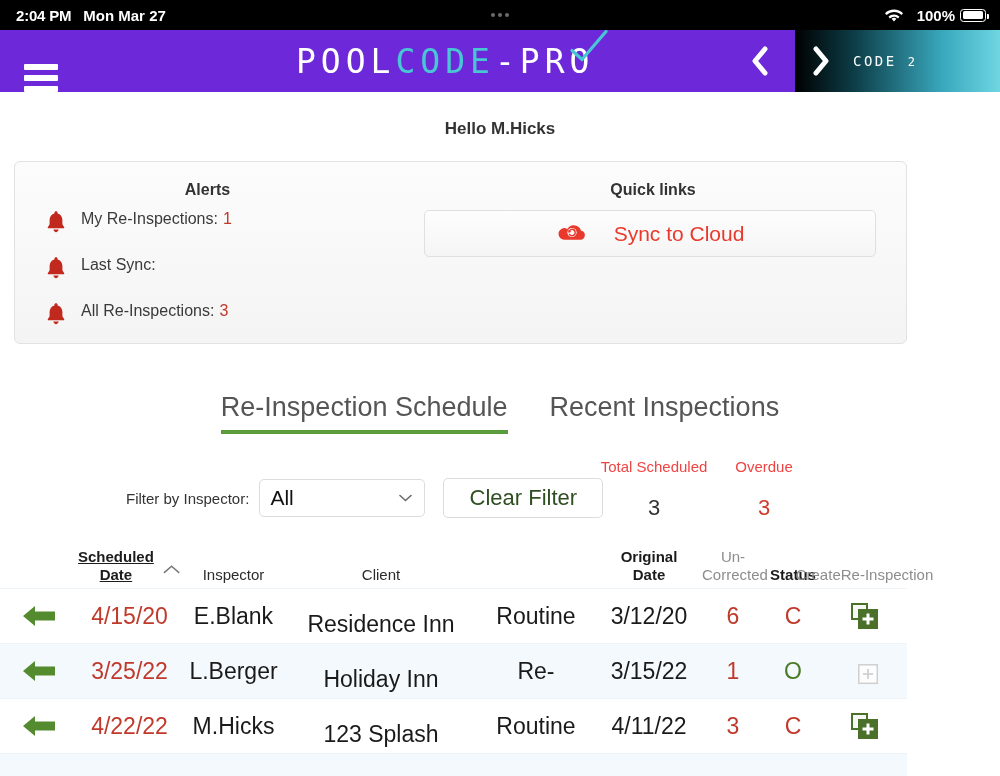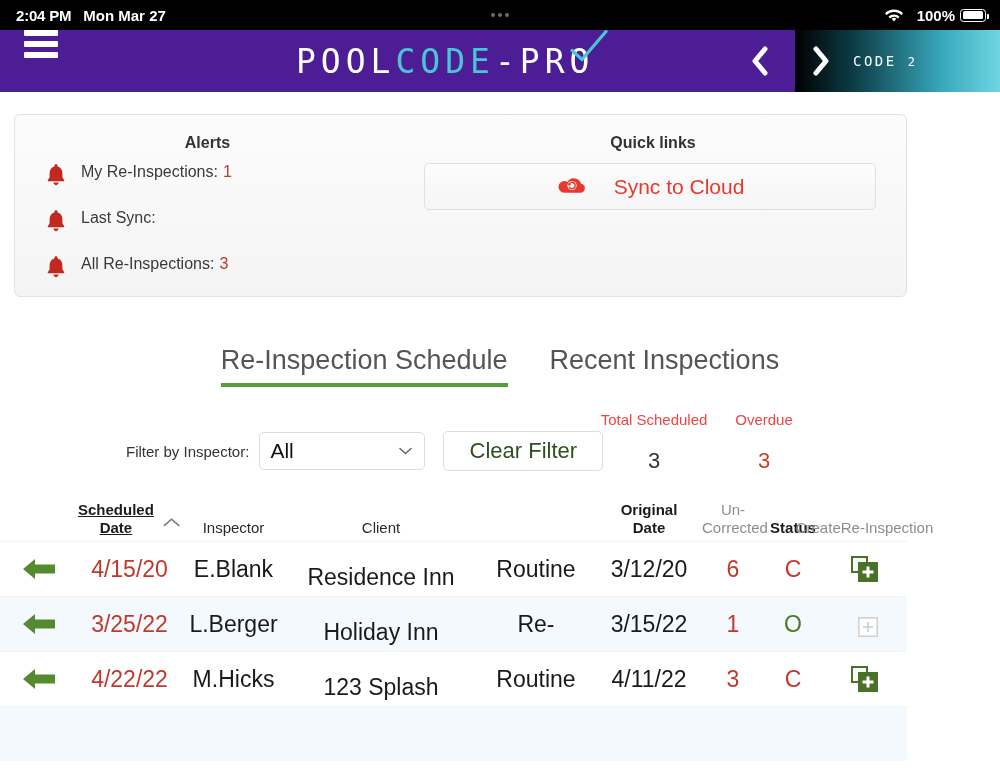--- a/index.html
+++ b/index.html
@@ -34,21 +34,21 @@
     position: relative; display:block;
   }
   .batt::after {
     content:""; position:absolute; right:-3.5px; top:4px;
     width:2px; height:5px; background:#fff; border-radius:0 1px 1px 0;
   }
   .batt i { position:absolute; inset:1.6px; background:#fff; border-radius:1.6px; display:block; }
 
   
   .appbar {
-    height: 62px; background: #4c1d95; display: flex; align-items: flex-start;
+    height: 62px; background: #6d28d9; display: flex; align-items: flex-end;
     position: relative; overflow: hidden;
   }
   .hamburger {
     width: 34px; margin-left: 24px; display: flex; flex-direction: column; gap: 5px;
     cursor: pointer;
   }
   .hamburger span { display:block; height: 6px; background: #fff; border-radius: 1px; }
 
   .logo {
     position: absolute; left: 296px; top: 50%; transform: translateY(-50%);
@@ -259,20 +259,21 @@
     </div>
   </div>
 
   <div class="pools-tab">
     <span class="pools-label"><span>CODE</span> <b>2</b></span>
   </div>
 </div>
 
 <div class="page">
 
+  <div class="greeting">Hello M.Hicks</div>
 
   <div class="card">
 
     <div class="card-col left">
       <div class="card-h">Alerts</div>
 
       <div class="alert-row">
         <svg class="bell" viewBox="0 0 22 24">
           <path d="M11 1.2c-.9 0-1.6.7-1.6 1.6v.8C6.6 4.3 4.6 6.9 4.6 10v4.3l-1.8 2.9c-.3.5.1 1.1.7 1.1h15c.6 0 1-.6.7-1.1l-1.8-2.9V10c0-3.1-2-5.7-4.8-6.4v-.8c0-.9-.7-1.6-1.6-1.6z" fill="#c1291f"></path>
           <path d="M8.4 19.6c.2 1.5 1.3 2.6 2.6 2.6s2.4-1.1 2.6-2.6z" fill="#c1291f"></path>

